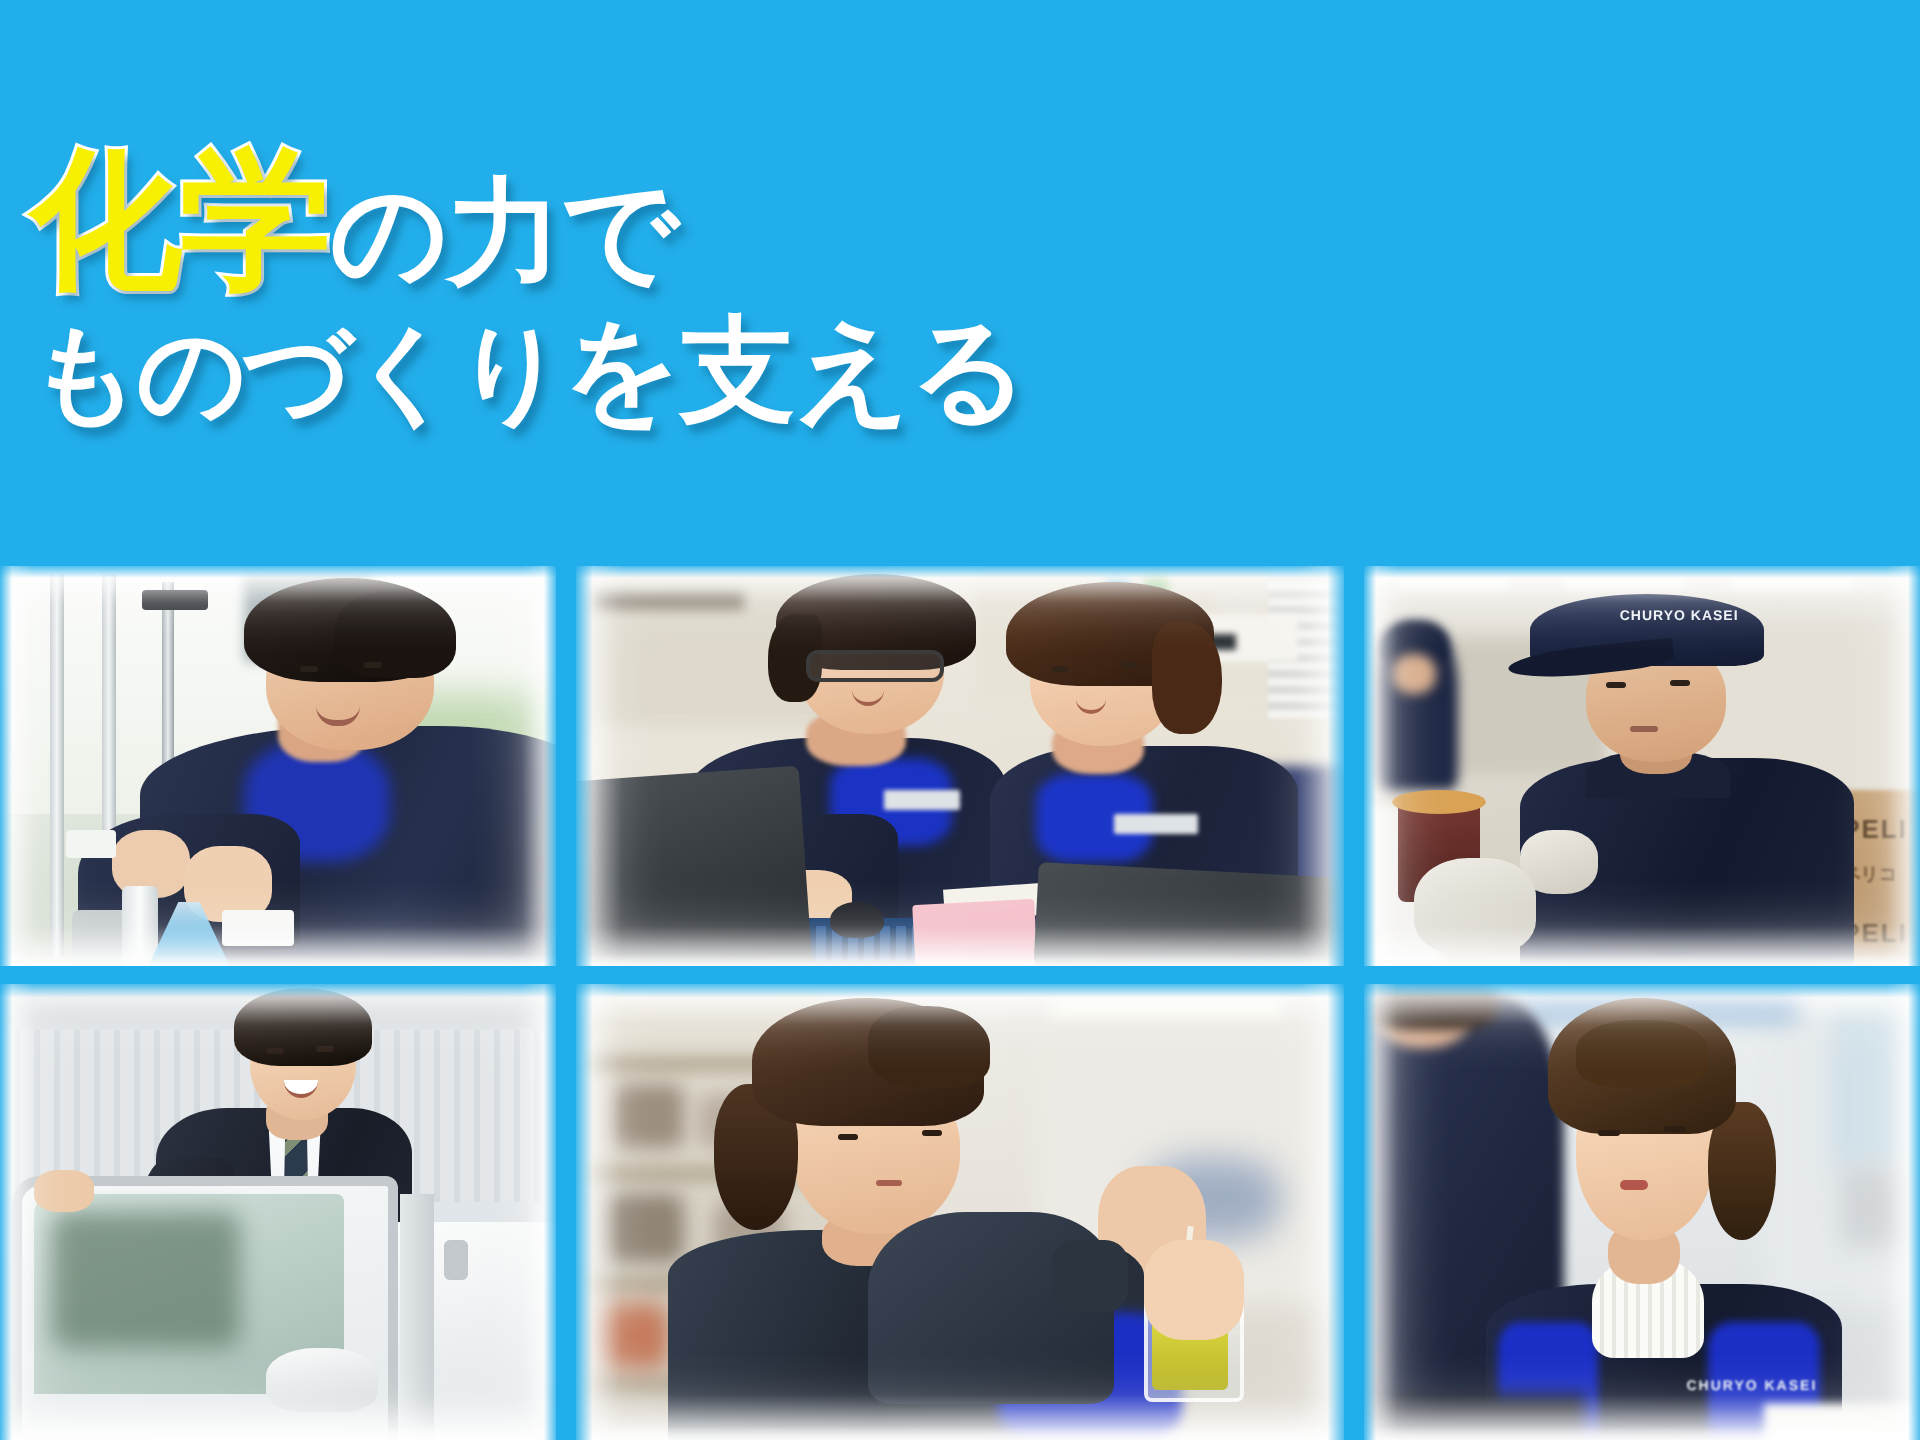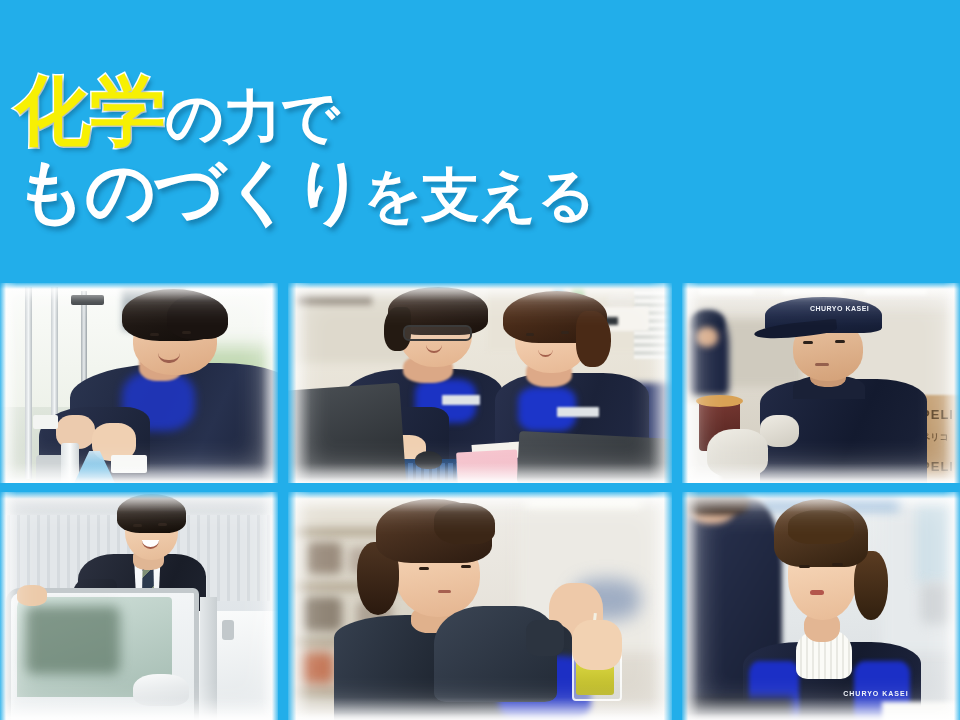--- a/index.html
+++ b/index.html
@@ -27,21 +27,21 @@
     -webkit-text-stroke:3px #ffffff;
     paint-order:stroke fill;
     text-shadow:3px 4px 4px rgba(0,60,95,.35);
   }
   .seg-white-sm{
     font-size:58px;font-weight:700;letter-spacing:-1px;
     color:#ffffff;
     text-shadow:3px 4px 4px rgba(0,60,95,.35);
   }
   .seg-white-lg{
-    font-size:70px;font-weight:700;letter-spacing:-2px;
+    font-size:54px;font-weight:700;letter-spacing:-2px;
     color:#ffffff;
     text-shadow:3px 4px 5px rgba(0,55,90,.38);
   }
   .seg-white-md{
     font-size:58px;font-weight:700;letter-spacing:-1px;
     color:#ffffff;
     text-shadow:3px 4px 4px rgba(0,60,95,.35);
   }
 
   

